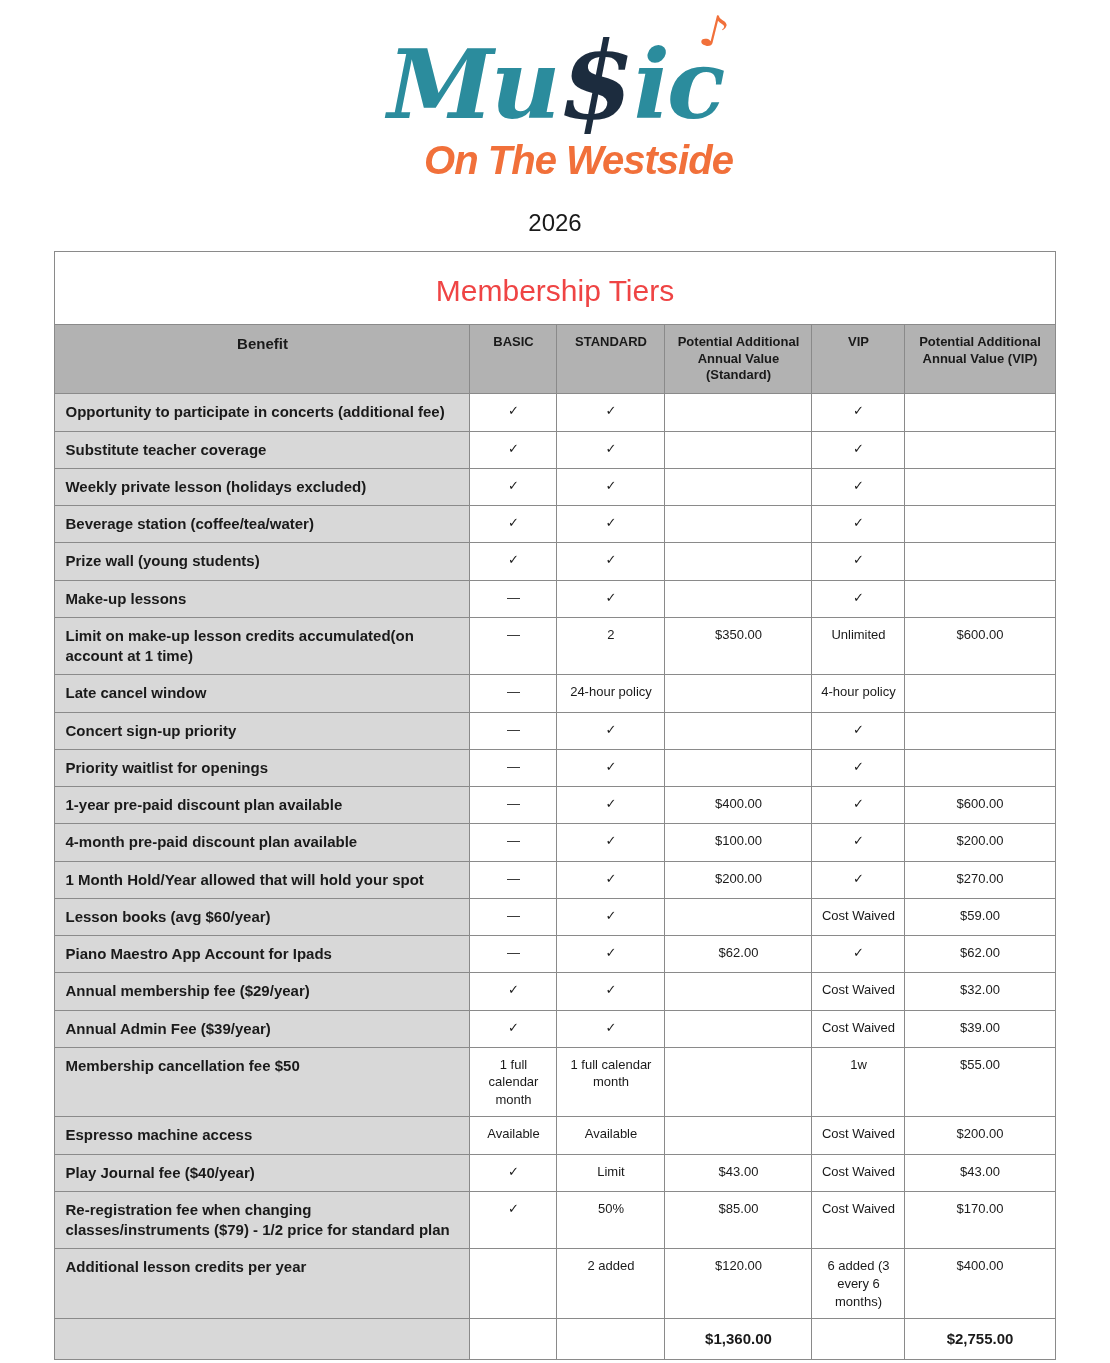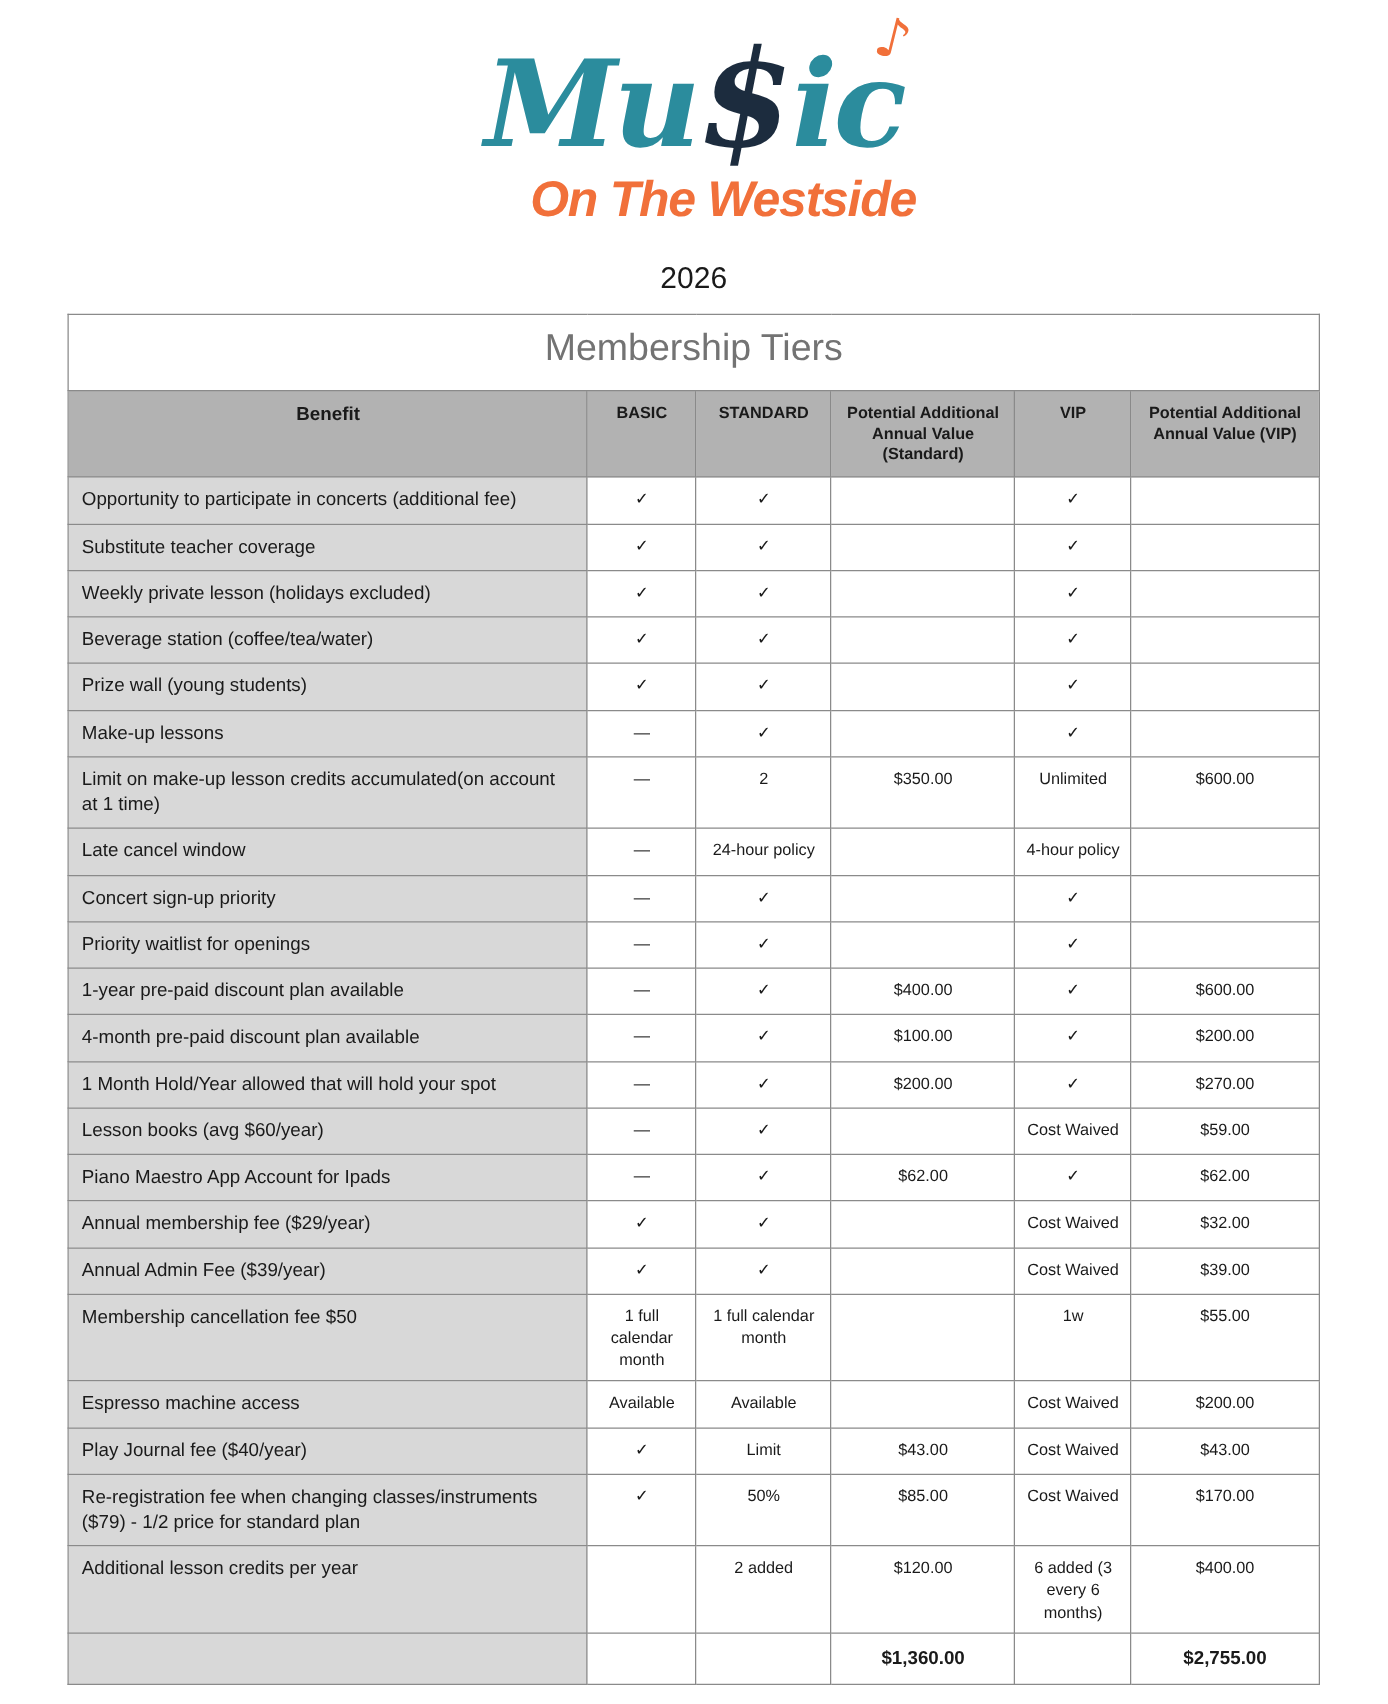--- a/index.html
+++ b/index.html
@@ -30,31 +30,31 @@
   }
 
   .year { text-align: center; font-size: 24px; font-weight: 400; margin: 26px 0 14px; }
 
   
   .tier-table { width: 1000px; margin: 0 auto; border-collapse: collapse; table-layout: fixed; }
   .tier-table th, .tier-table td { border: 1px solid #8a8a8a; vertical-align: top; }
 
   .title-row th {
     background: #ffffff; font-weight: 400; font-size: 30px;
-    text-align: center; padding: 10px 8px 16px; color: #737373;
+    text-align: center; padding: 22px 8px 16px; color: #ef4444;
   }
   .head-row th {
     background: var(--header-gray, #b2b2b2);
     text-align: center; padding: 9px 8px; font-size: 13px; line-height: 1.3;
   }
   .head-row th.th-benefit { font-size: 15px; }
 
   .cell-benefit {
     background: var(--benefit-gray, #d8d8d8);
-    font-weight: normal; font-size: 15px; padding: 8px 10px; line-height: 1.35; text-align: left;
+    font-weight: bold; font-size: 15px; padding: 8px 10px; line-height: 1.35; text-align: left;
   }
   .cell-value {
     background: #ffffff; text-align: center; font-size: 13px;
     padding: 8px 4px; line-height: 1.35;
   }
   .total-row .cell-value { padding: 10px 4px; }
   .total-row .total-value { font-weight: bold; font-size: 15px; }
 </style>
 </head>
 <body>

